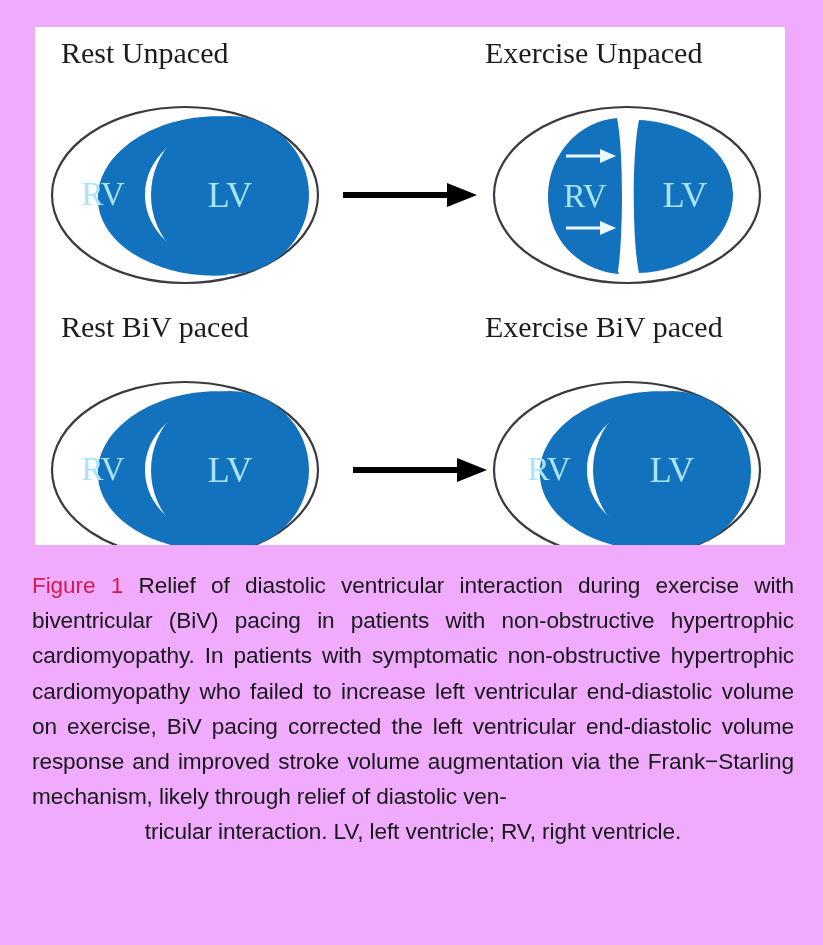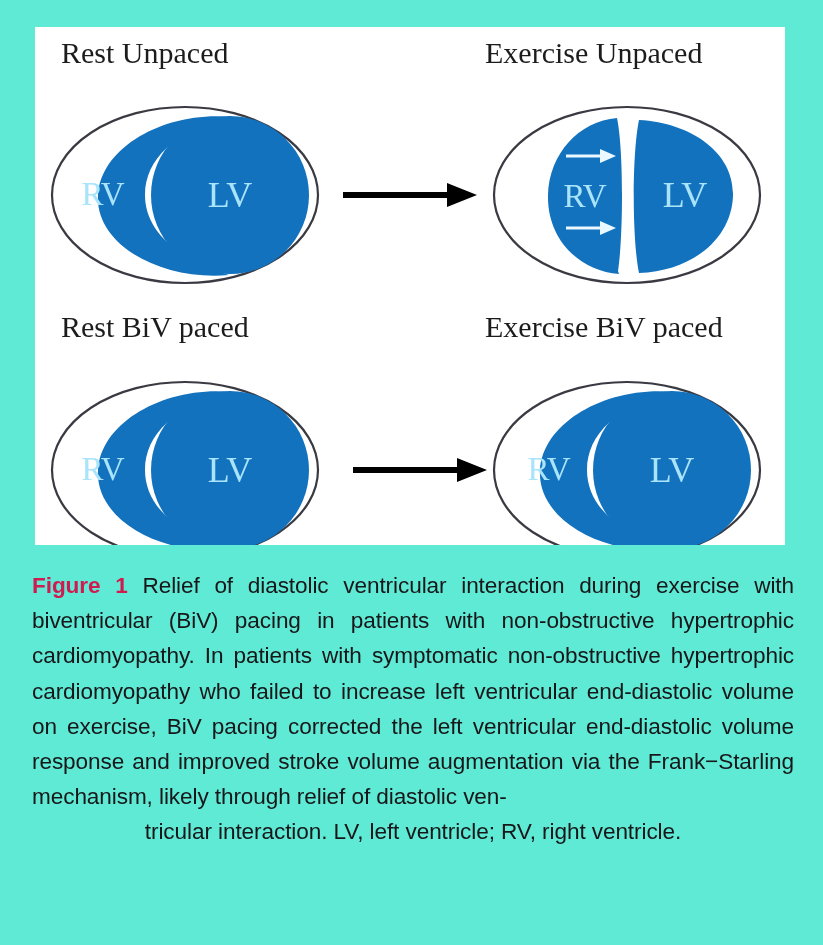--- a/index.html
+++ b/index.html
@@ -10,21 +10,21 @@
     width: 823px;
     height: 945px;
     background: #daeaef;
     font-family: "Liberation Serif", "DejaVu Serif", serif;
     overflow: hidden;
   }
   .page {
     position: relative;
     width: 823px;
     height: 945px;
-    background: #5eead4;
+    background: #f0abfc;
   }
 
   
   .figure-panel {
     position: absolute;
     left: 35px;
     top: 27px;
     width: 750px;
     height: 518px;
     background: #ffffff;
@@ -48,21 +48,21 @@
     font-family: "Liberation Sans", "DejaVu Sans", sans-serif;
     font-size: 22.6px;
     line-height: 35.2px;
     color: #17171a;
     text-align: justify;
     text-justify: inter-word;
     letter-spacing: -0.1px;
   }
   .caption .fig-label {
     color: #cf1b50;
-    font-weight: bold;
+    font-weight: normal;
     margin-top: 13px;
   }
   .caption .fig-body { }
   .caption-last {
     text-align: center;
   }
 </style>
 </head>
 <body>
 

